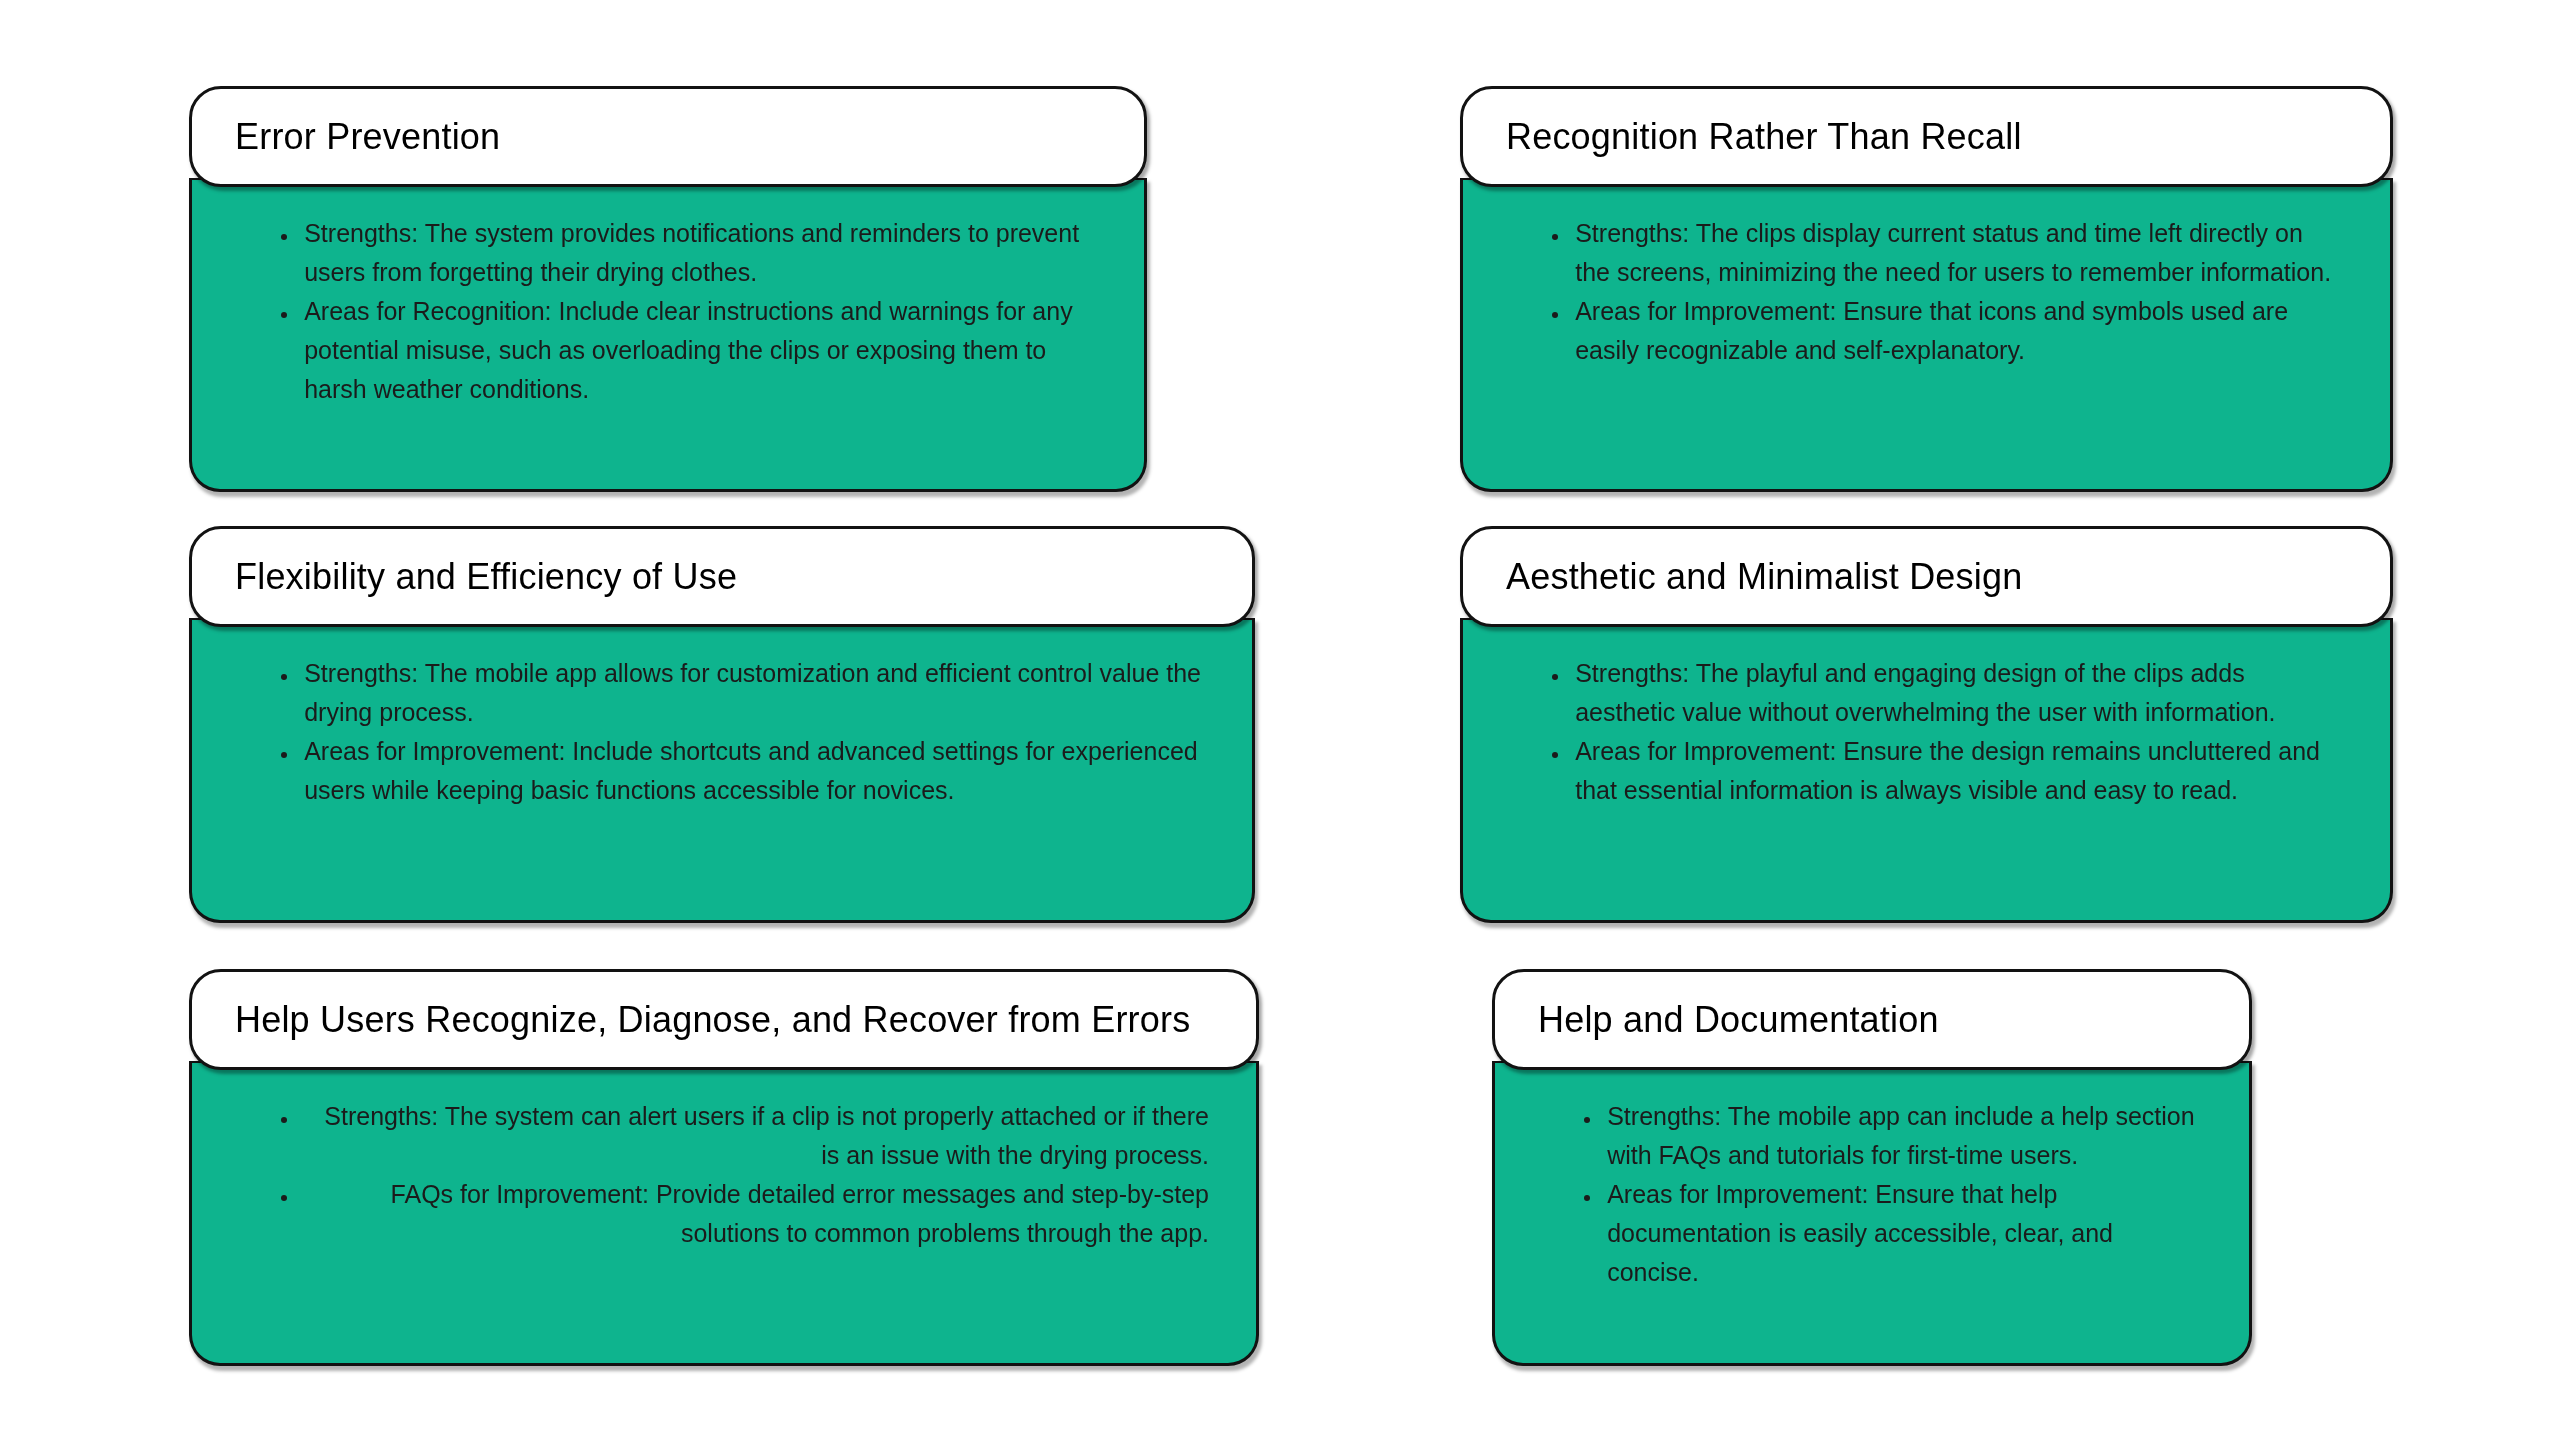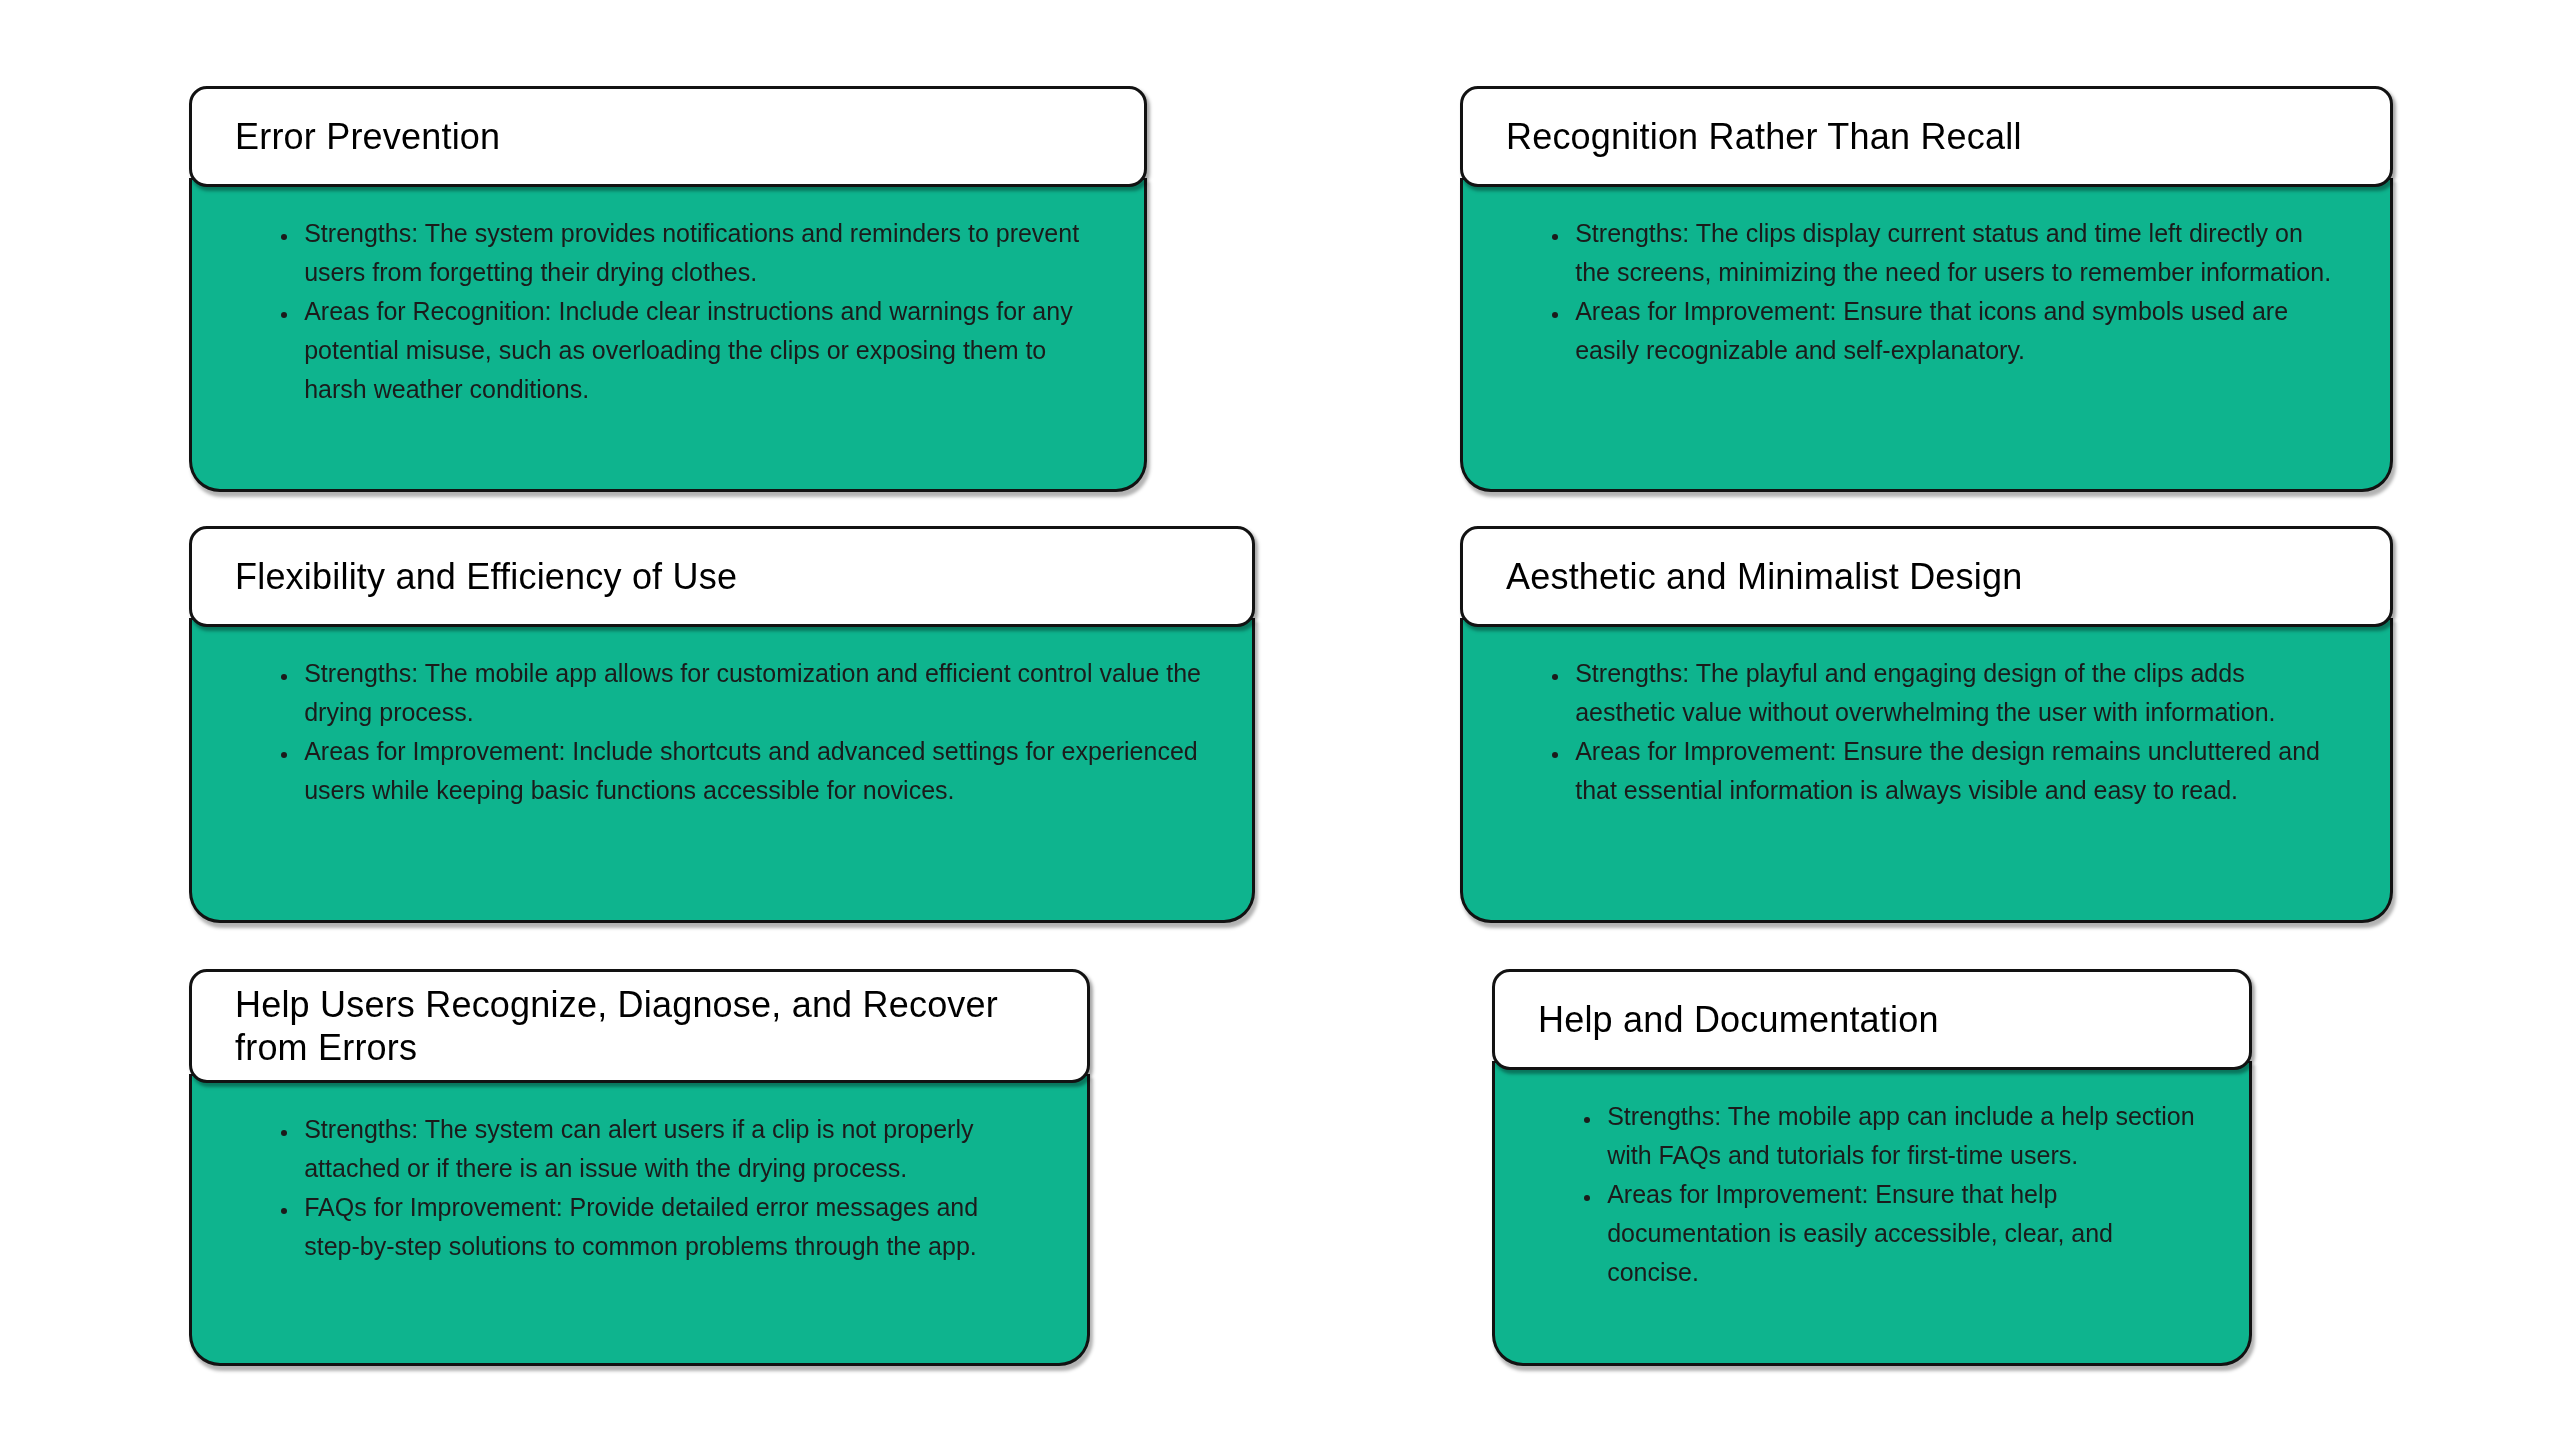--- a/index.html
+++ b/index.html
@@ -22,26 +22,26 @@
   .card{
     position:absolute;
     display:flex;
     flex-direction:column;
   }
   .card-header{
     position:relative;
     z-index:2;
     background:var(--header-bg);
     border:3.4px solid var(--border);
-    border-radius:18px;
+    border-radius:32px;
     min-height:101px;
     box-sizing:border-box;
     display:flex;
     align-items:center;
-    padding:11px 43px;
+    padding:25px 43px;
     box-shadow:2.6px 3.4px 3.4px rgba(0,0,0,0.35);
   }
   .card-title{
     font-size:36px;
     line-height:43px;
     font-weight:400;
     color:var(--title-text);
     margin:0;
     letter-spacing:0.2px;
   }
@@ -72,21 +72,21 @@
   }
   .bullet-item::marker{
     color:var(--body-text);
     font-size:0.75em;
   }
   
   .pos-r1c1{left:189px;top:86px;width:958px;height:406px;}
   .pos-r1c2{left:1460px;top:86px;width:933px;height:406px;}
   .pos-r2c1{left:189px;top:526px;width:1066px;height:397px;}
   .pos-r2c2{left:1460px;top:526px;width:933px;height:397px;}
-  .pos-r3c1{left:189px;top:969px;width:901px;height:397px;}
+  .pos-r3c1{left:189px;top:969px;width:1070px;height:397px;text-align:right;}
   .pos-r3c2{left:1492px;top:969px;width:760px;height:397px;}
 </style>
 </head>
 <body>
 
 <div class="canvas">
 
   <div class="card pos-r1c1">
     <div class="card-header">
       <h2 class="card-title">Error Prevention</h2>

